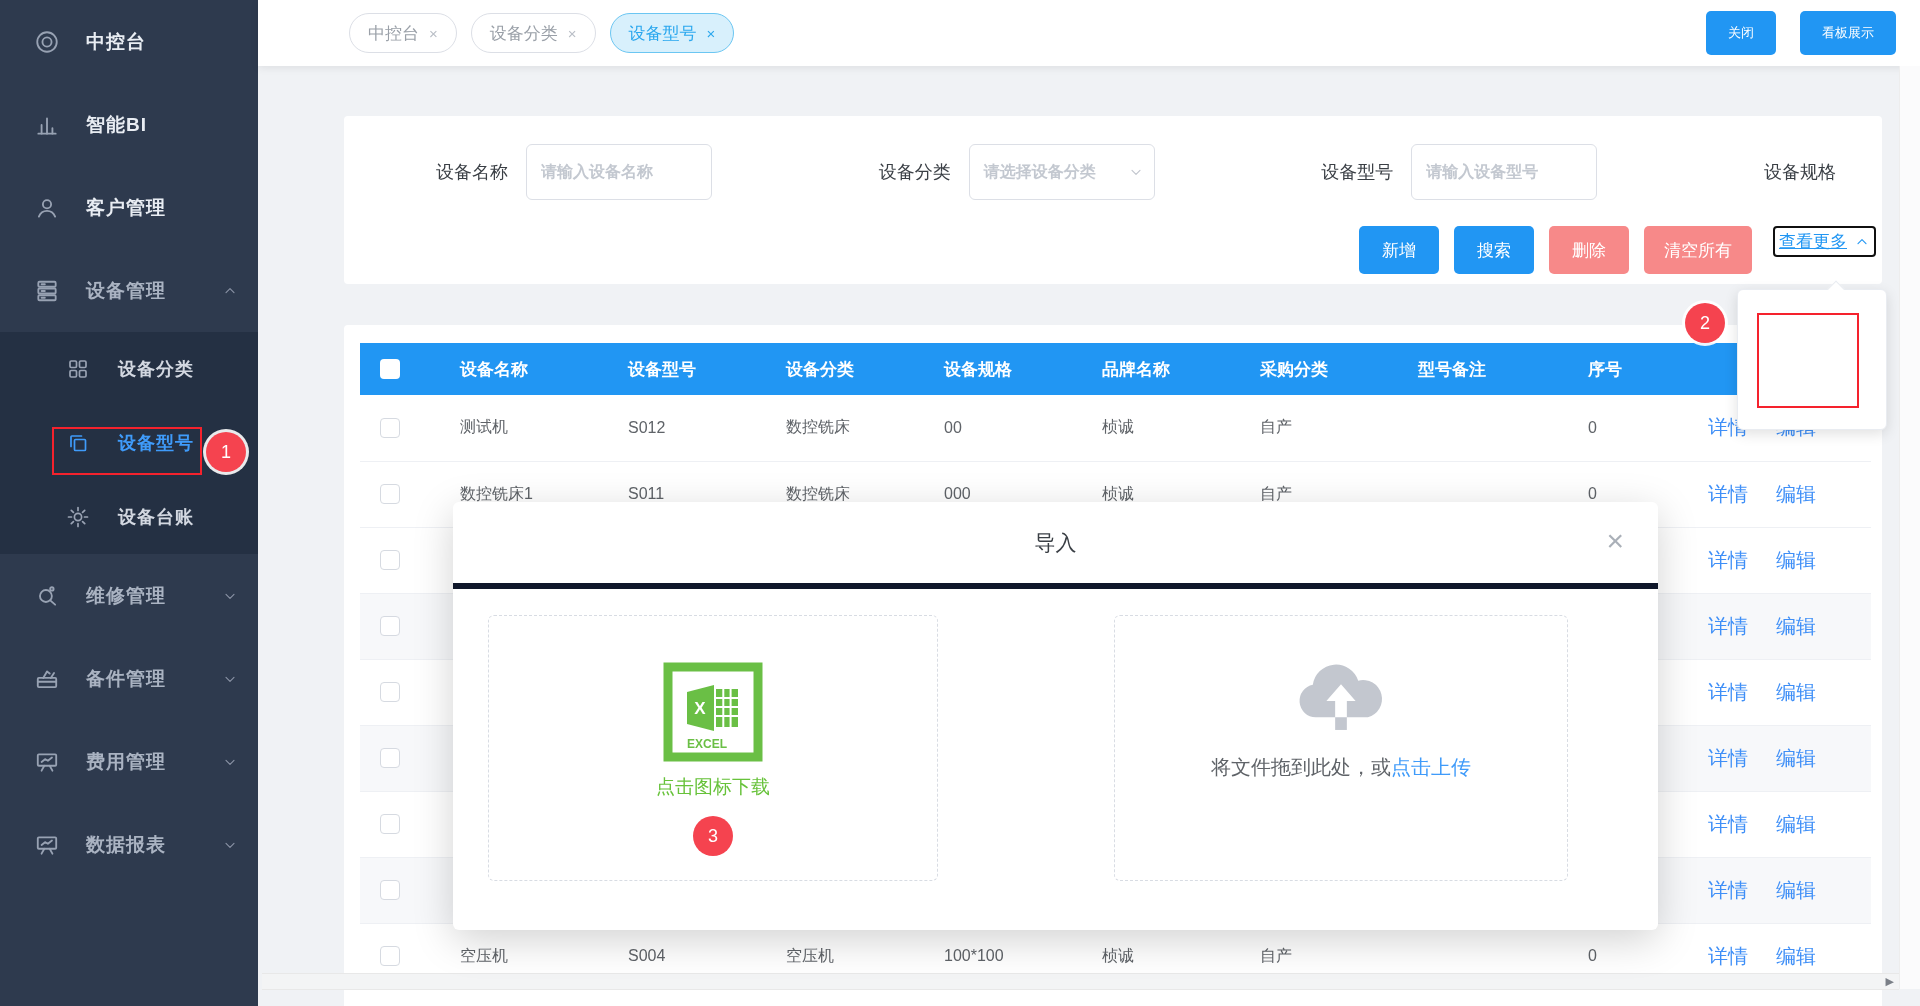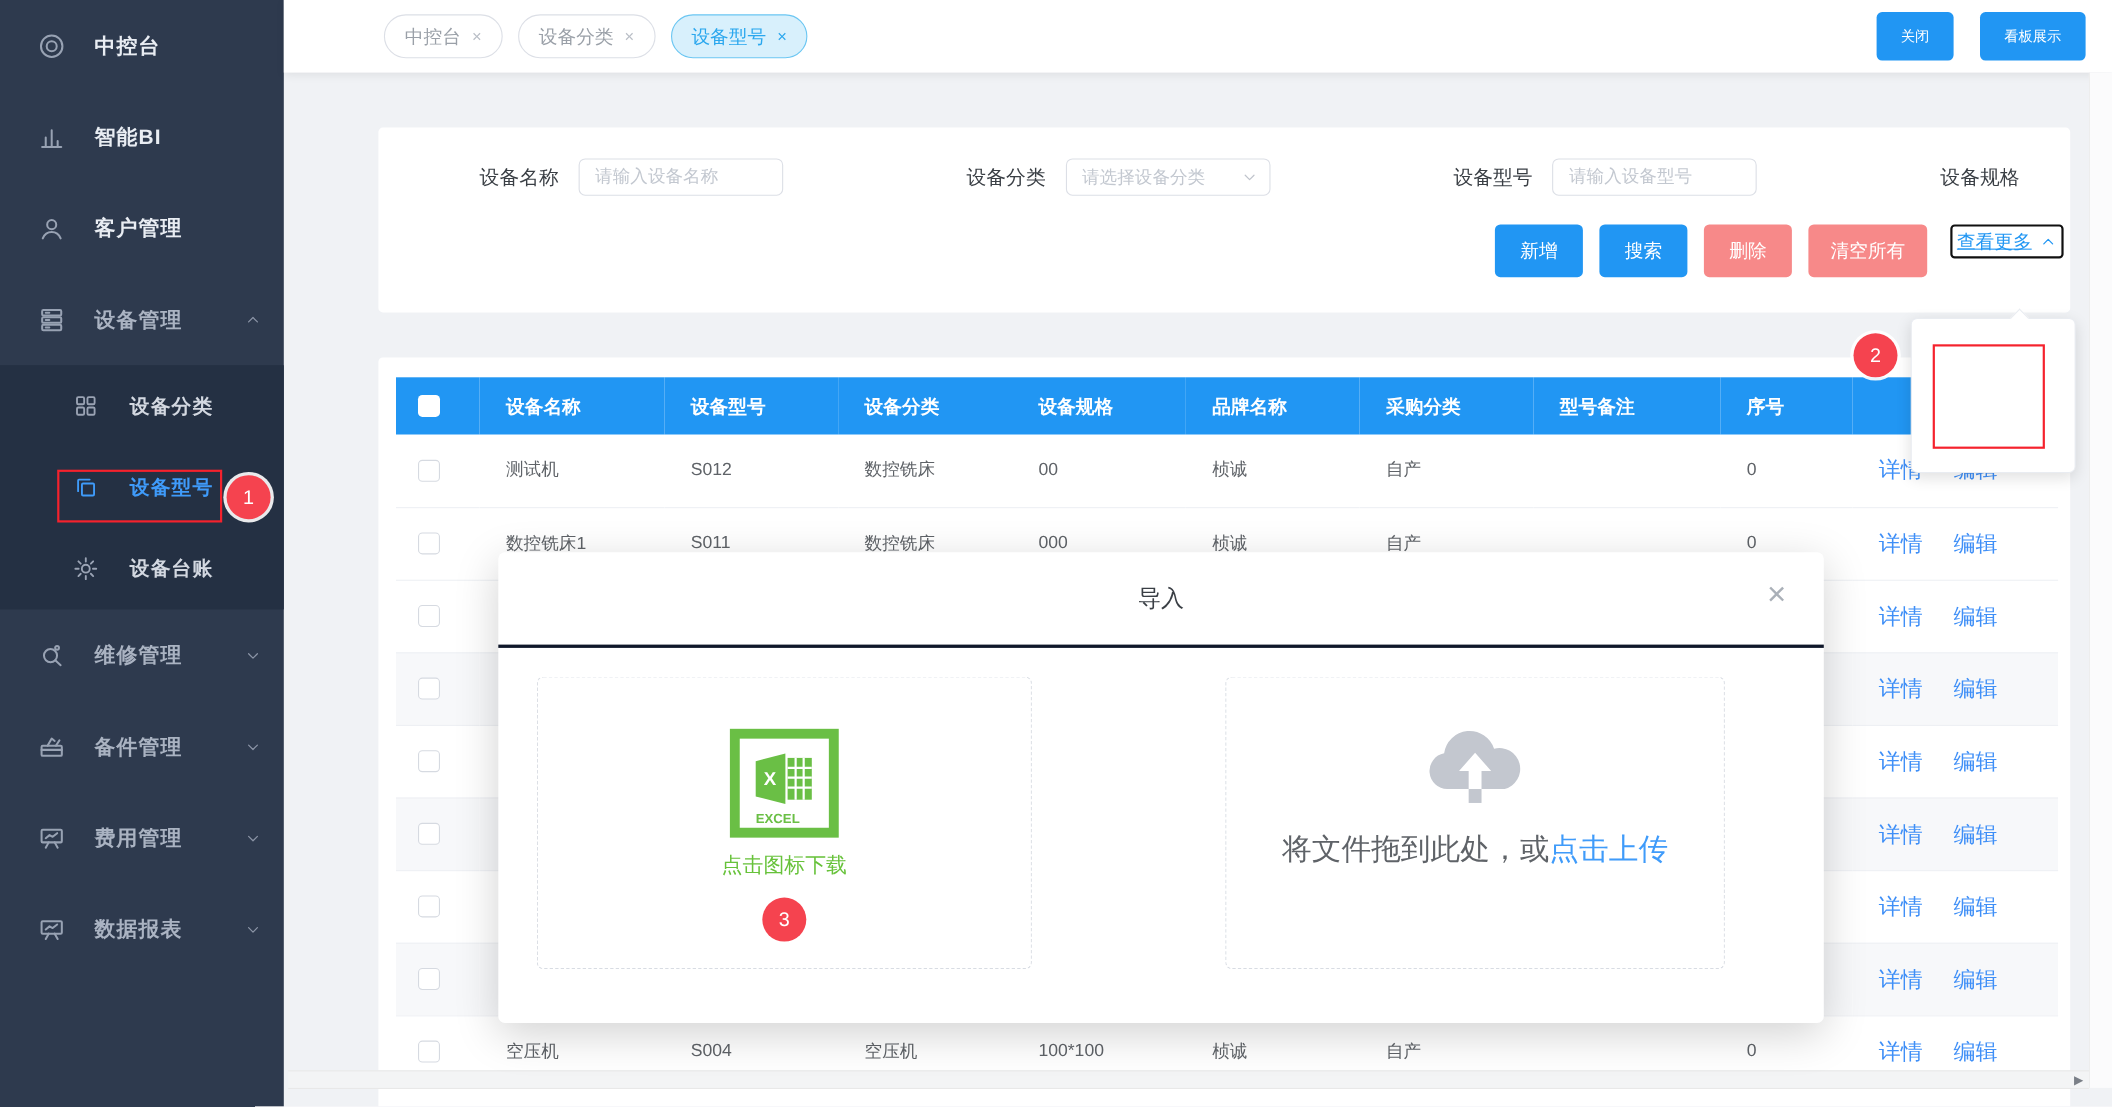--- a/index.html
+++ b/index.html
@@ -39,21 +39,21 @@
   .btn-primary { background:#2196f3; }
   .btn-danger  { background:#f78989; }
   .tab-actions .btn { height:44px; padding:0 22px; }
 
   
   .content { position:absolute; left:258px; top:66px; right:0; bottom:0; background:#f0f2f5; }
   .filter-card { position:absolute; left:86px; top:50px; width:1538px; height:168px; background:#fff; border-radius:4px; }
   .filter-row { display:flex; align-items:center; justify-content:space-between; padding:28px 46px 0 92px; }
   .f-group { display:flex; align-items:center; gap:18px; }
   .f-label { font-size:18px; color:#3a3f45; }
-  .f-input, .f-select { width:186px; height:34px; border:1px solid #dcdfe6; border-radius:6px; background:#fff; }
+  .f-input, .f-select { width:186px; height:56px; border:1px solid #dcdfe6; border-radius:6px; background:#fff;font-weight:bold; }
   .f-input { padding:0 14px; font-size:16px; color:#606266; font-family:inherit; outline:none; }
   .f-input::placeholder { color:#c3c8d0; }
   .f-select { display:flex; align-items:center; justify-content:space-between; padding:0 10px 0 14px;
     color:#c3c8d0; font-size:16px; cursor:pointer; }
   .f-select .icon { color:#c0c4cc; }
   .btn-row { display:flex; justify-content:flex-end; align-items:flex-start; gap:15px; padding:26px 6px 0 0; }
   .btn-row .btn { height:48px; min-width:80px; padding:0 20px; font-size:17px; }
   .more-box { display:inline-flex; align-items:center; gap:7px; border:2px solid #101010; border-radius:4px;
     padding:2px 4px; margin-left:6px; cursor:pointer; }
   .more-box a { color:#2196f3; font-size:17px; text-decoration:underline; }
@@ -95,30 +95,30 @@
     display:flex; align-items:center; justify-content:center; font-size:18px;
     box-shadow:0 0 0 3px rgba(255,255,255,.9); z-index:60; }
   #circle1 { left:206px; top:432px; }
   #circle2 { left:1685px; top:303px; }
   .anno-circle.inline { position:static; margin-top:16px; box-shadow:0 0 0 3px rgba(255,255,255,.9); }
 
   
   .modal { position:absolute; left:453px; top:502px; width:1205px; height:428px; background:#fff; border-radius:6px;
     box-shadow:0 10px 40px rgba(0,0,0,.18); z-index:50; }
   .modal-header { height:87px; display:flex; align-items:center; justify-content:center; position:relative;
-    border-bottom:3px solid #0f172a; }
+    border-bottom:6px solid #0f172a; }
   .modal-title { font-size:21px; color:#3a3f45; }
   .modal-close { position:absolute; right:34px; top:24px; font-size:30px; color:#aab0b8; line-height:1; cursor:pointer; }
   .modal-body { position:relative; height:340px; }
   .drop-box { position:absolute; top:26px; height:266px; border:1px dashed #d8dce3; border-radius:6px;
     display:flex; flex-direction:column; align-items:center; cursor:pointer; }
   .box-left  { left:35px;  width:450px; padding-top:46px; }
   .box-right { left:661px; width:454px; padding-top:44px; }
   .dl-text { color:#67c23a; font-size:19px; margin-top:12px; }
-  .up-text { color:#5f6368; font-size:27px; margin-top:18px; }
+  .up-text { color:#5f6368; font-size:20px; margin-top:18px; }
   .up-text a { color:#3f9bfa; text-decoration:none; cursor:pointer; }
 </style>
 </head>
 <body>
 
 <aside class="sidebar" id="sidebar">
     <div class="side-item bright">
       <span class="icon ">
         <svg viewBox="0 0 24 24" fill="none" stroke="currentColor" stroke-width="1.7" stroke-linecap="round" stroke-linejoin="round">
           <circle cx="12" cy="12" r="9"></circle>

